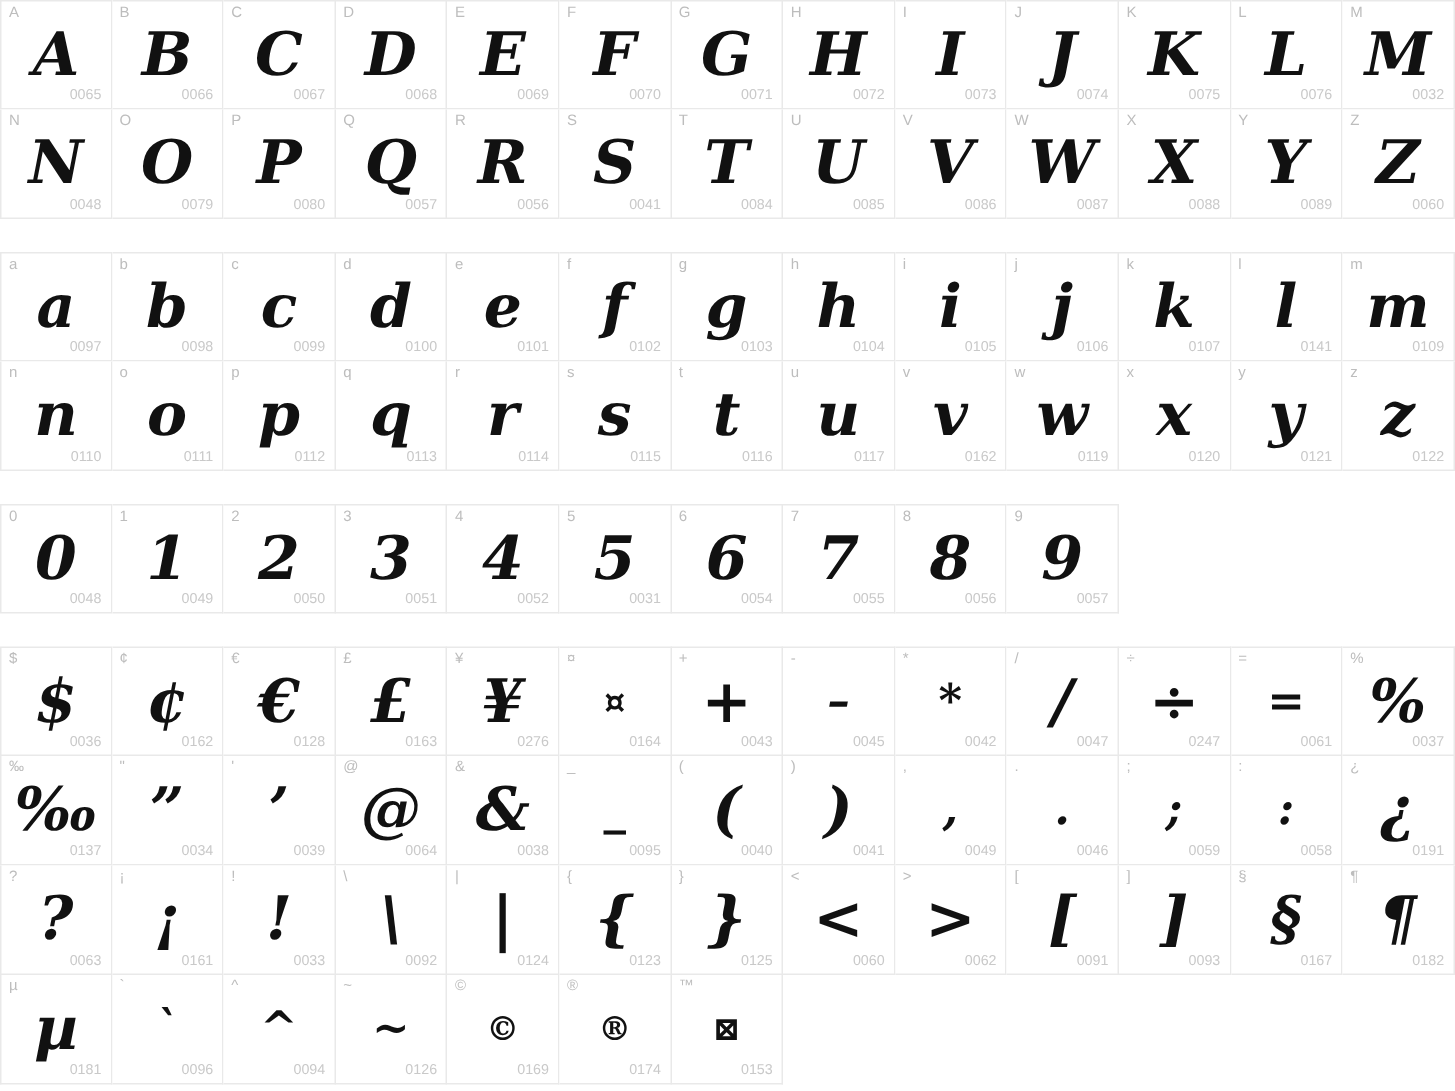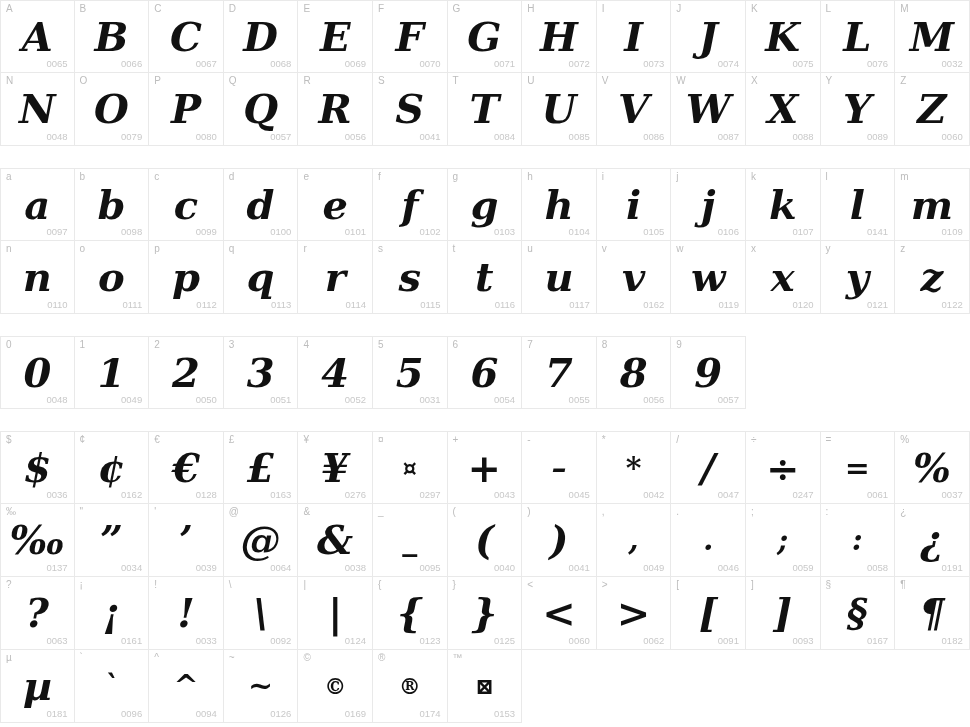--- a/index.html
+++ b/index.html
@@ -440,21 +440,21 @@
           <div class="ch-code">0163</div>
         </div>
         <div class="cell">
           <div class="ch-label">¥</div>
           <div class="glyph">¥</div>
           <div class="ch-code">0276</div>
         </div>
         <div class="cell">
           <div class="ch-label">¤</div>
           <div class="glyph tiny">¤</div>
-          <div class="ch-code">0297</div>
+          <div class="ch-code">0164</div>
         </div>
         <div class="cell">
           <div class="ch-label">+</div>
           <div class="glyph">+</div>
           <div class="ch-code">0043</div>
         </div>
         <div class="cell">
           <div class="ch-label">-</div>
           <div class="glyph small">–</div>
           <div class="ch-code">0045</div>

